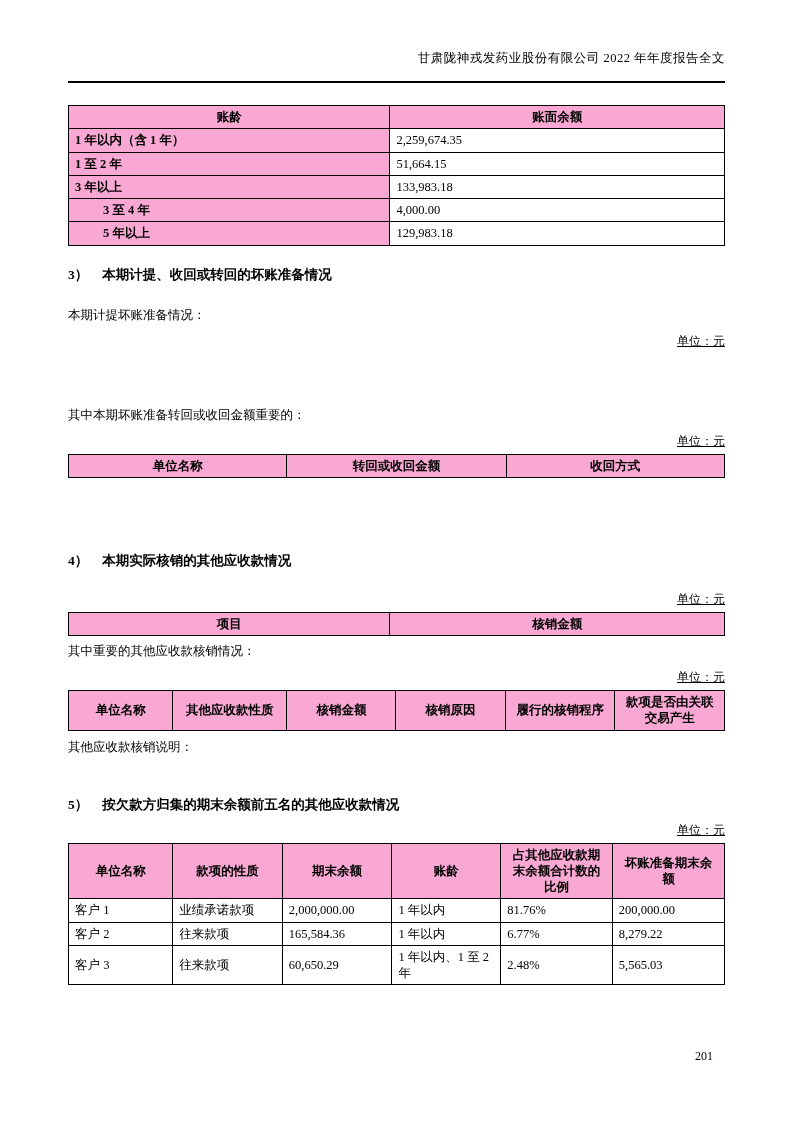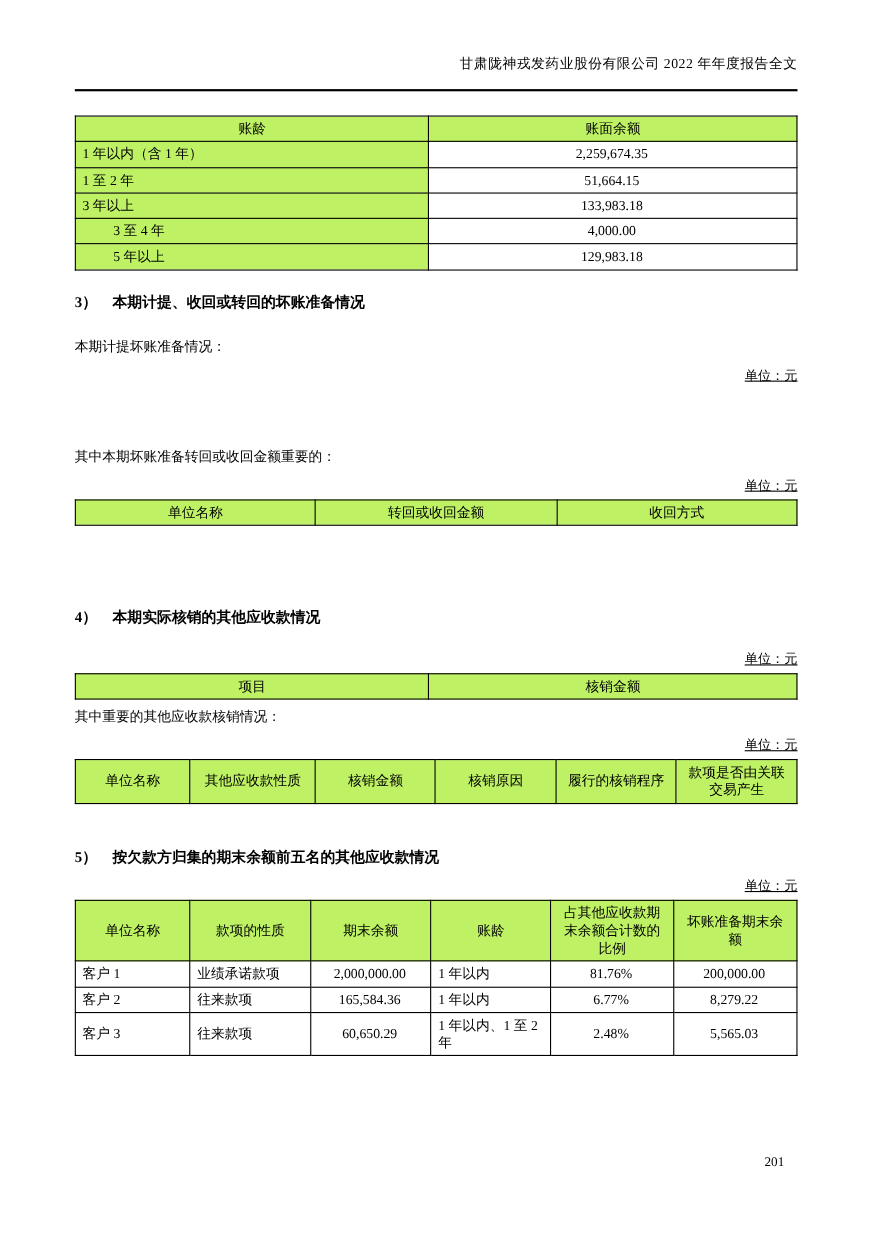--- a/index.html
+++ b/index.html
@@ -31,23 +31,23 @@
     table-layout: fixed;
     font-size: 12.5px;
   }
   td {
     border: 1px solid #000000;
     padding: 3px 6px;
     line-height: 1.3;
     vertical-align: middle;
     word-break: break-all;
   }
-  .shaded { background: #bef264; }
+  .shaded { background: #f9a8d4; font-weight: bold; }
   .center { text-align: center; }
-  .num { text-align: center; padding-right: 8px; margin-top: 36px; }
+  .num { text-align: left; padding-right: 8px; margin-top: 36px; }
   .indent { padding-left: 34px; }
 
   .tbl-aging { margin-top: 22px; }
   .tbl-aging td { height: 22px; }
 
   .section-heading {
     font-weight: bold;
     font-size: 13.5px;
   }
   .section-heading .ht { margin-left: 14px; }
@@ -189,20 +189,21 @@
         <td class="shaded center">单位名称</td>
         <td class="shaded center">其他应收款性质</td>
         <td class="shaded center">核销金额</td>
         <td class="shaded center">核销原因</td>
         <td class="shaded center">履行的核销程序</td>
         <td class="shaded center">款项是否由关联交易产生</td>
       </tr>
     </tbody>
       </table>
 
+    <div class="para para-note">其他应收款核销说明：</div>
 
     <div class="section-heading h5">
       <span>5）</span><span class="ht">按欠款方归集的期末余额前五名的其他应收款情况</span>
     </div>
 
     <div class="unit unit-s5">单位：元</div>
 
     <table class="tbl-top5">
       <colgroup>
         <col style="width:15.9%">

